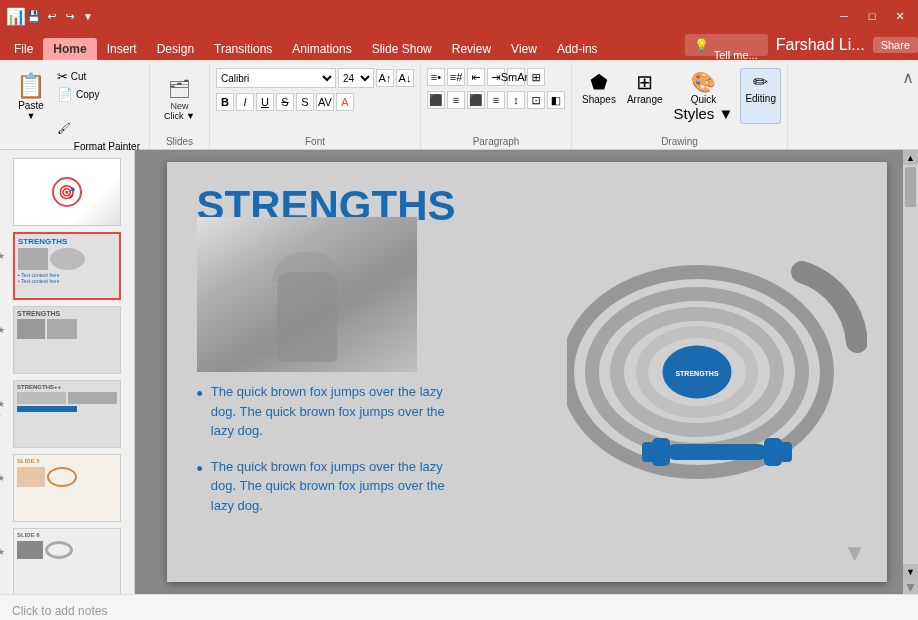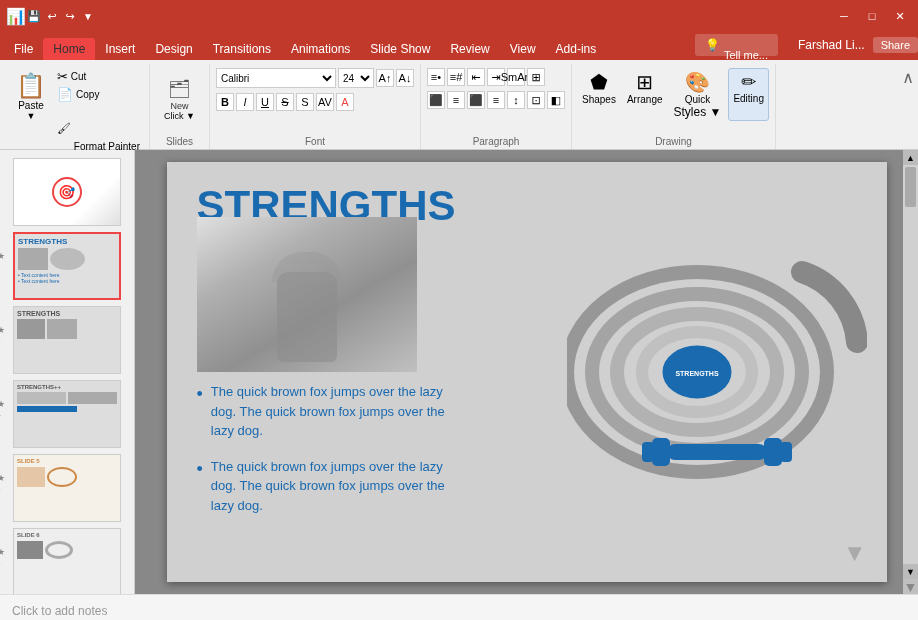--- a/index.html
+++ b/index.html
@@ -15,21 +15,21 @@
     .tb-icon { width: 16px; height: 16px; display: inline-flex; align-items: center; justify-content: center; font-size: 11px; cursor: pointer; }
     .win-btn { width: 20px; height: 20px; display: inline-flex; align-items: center; justify-content: center; font-size: 11px; cursor: pointer; color: white; }
 
     
     .ribbon-tabs {
       height: 28px; background: #c0392b; display: flex; align-items: flex-end; padding-left: 4px;
     }
     .rtab {
       padding: 4px 10px; font-size: 12px; color: white; cursor: pointer; border-radius: 3px 3px 0 0;
     }
-    .rtab.active { background: #ef4444; color: #333; }
+    .rtab.active { background: #fca5a5; color: #333; font-weight: bold; }
 
     
     .ribbon {
       height: 90px; background: #f0f0f0; border-bottom: 1px solid #ccc; display: flex; align-items: stretch; padding: 4px 4px 0;
     }
     .ribbon-group {
       display: flex; flex-direction: column; align-items: center; border-right: 1px solid #ddd; padding: 0 6px; min-width: 60px;
     }
     .ribbon-group-label { font-size: 10px; color: #666; margin-top: auto; padding: 2px 0; }
     .ribbon-group-content { display: flex; align-items: center; gap: 2px; flex: 1; padding: 4px 0; }
@@ -111,21 +111,21 @@
   <div class="rtab">Animations</div>
   <div class="rtab">Slide Show</div>
   <div class="rtab">Review</div>
   <div class="rtab">View</div>
   <div class="rtab">Add-ins</div>
   <div style="margin-left:auto; display:flex; align-items:center; gap:8px; padding-bottom:4px;">
     <div style="background:rgba(255,255,255,0.2); border-radius:3px; padding:2px 10px; display:flex; align-items:center; gap:4px; height:22px;">
       <span style="font-size:12px;">💡</span>
       <span style="color:white; font-size:11px;margin-top:19px;">Tell me...</span>
     </div>
-    <span style="color:white; font-size:12px;margin-left:12px;">Farshad Li...</span>
+    <span style="color:white; font-size:16px;">Farshad Li...</span>
     <div style="background:rgba(255,255,255,0.25); border-radius:3px; padding:2px 8px; color:white; font-size:11px; cursor:pointer;">Share</div>
   </div>
 </div>
 
 <div class="ribbon">
 
   <div class="ribbon-group">
     <div class="ribbon-group-content" style="flex-direction:column; gap:2px;">
       <div style="display:flex; gap:2px;">
         <div class="r-btn-large" style="flex-direction:column; align-items:center;">
@@ -214,21 +214,21 @@
           <span style="font-size:20px;">⬟</span>
           <span style="font-size:10px;">Shapes</span>
         </div>
         <div class="r-btn">
           <span style="font-size:20px;">⊞</span>
           <span style="font-size:10px;">Arrange</span>
         </div>
         <div class="r-btn">
           <span style="font-size:20px;">🎨</span>
           <span style="font-size:10px;">Quick</span>
-          <span style="font-size:12px;">Styles ▼</span>
+          <span style="font-size:15px;">Styles ▼</span>
         </div>
         <div class="r-btn editing-btn">
           <span style="font-size:18px;">✏</span>
           <span style="font-size:10px;">Editing</span>
         </div>
       </div>
     </div>
     <div class="ribbon-group-label">Drawing</div>
   </div>
 

